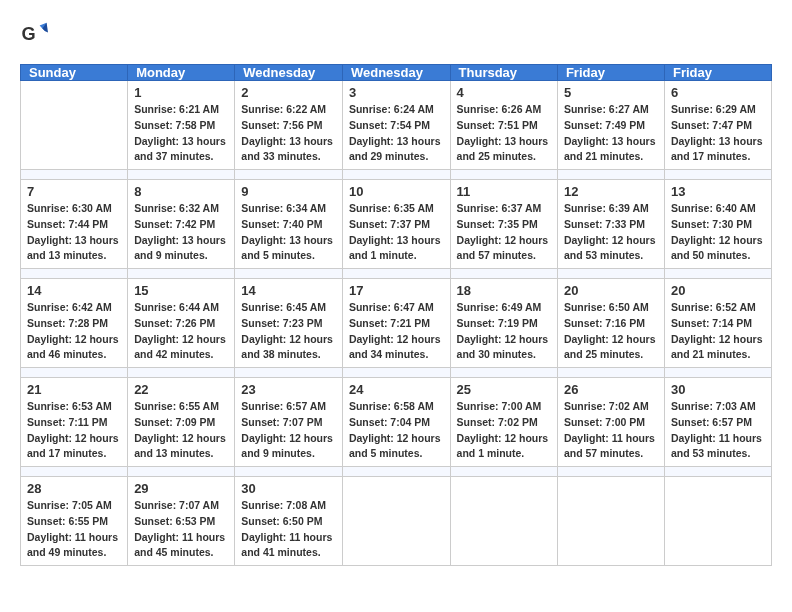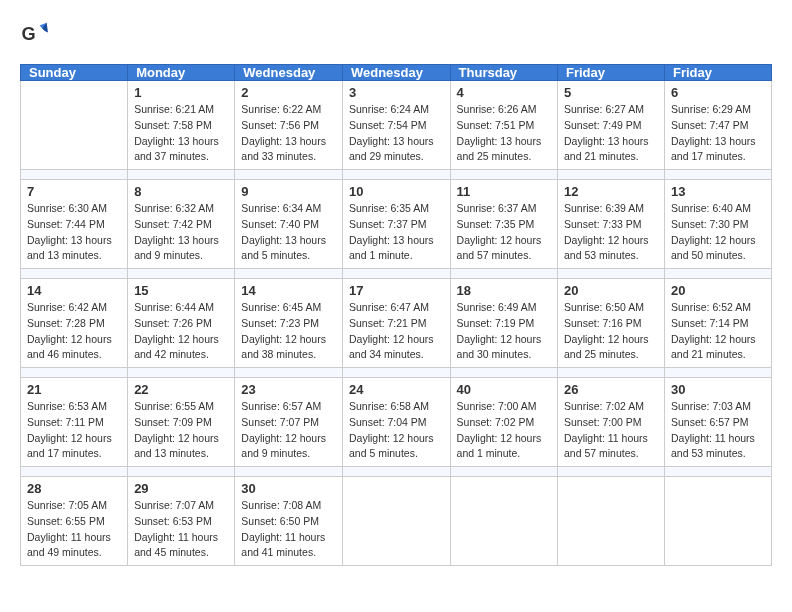--- a/index.html
+++ b/index.html
@@ -66,20 +66,21 @@
       font-size: 13px;
       font-weight: bold;
       color: #333;
       display: block;
       margin-bottom: 2px;
     }
     .day-info {
       font-size: 10.5px;
       color: #333;
       line-height: 1.5;
+      font-weight: bold;
     }
     .empty-row td {
       height: 10px;
       background: #e8e8e8;
       border: 1px solid #ccc;
     }
   </style>
 </head>
 <body>
 
@@ -240,21 +241,21 @@
         </td>
         <td>
           <span class="day-number">23</span>
           <div class="day-info">Sunrise: 6:57 AM<br>Sunset: 7:07 PM<br>Daylight: 12 hours and 9 minutes.</div>
         </td>
         <td>
           <span class="day-number">24</span>
           <div class="day-info">Sunrise: 6:58 AM<br>Sunset: 7:04 PM<br>Daylight: 12 hours and 5 minutes.</div>
         </td>
         <td>
-          <span class="day-number">40</span>
+          <span class="day-number">25</span>
           <div class="day-info">Sunrise: 7:00 AM<br>Sunset: 7:02 PM<br>Daylight: 12 hours and 1 minute.</div>
         </td>
         <td>
           <span class="day-number">26</span>
           <div class="day-info">Sunrise: 7:02 AM<br>Sunset: 7:00 PM<br>Daylight: 11 hours and 57 minutes.</div>
         </td>
         <td>
           <span class="day-number">30</span>
           <div class="day-info">Sunrise: 7:03 AM<br>Sunset: 6:57 PM<br>Daylight: 11 hours and 53 minutes.</div>
         </td>

